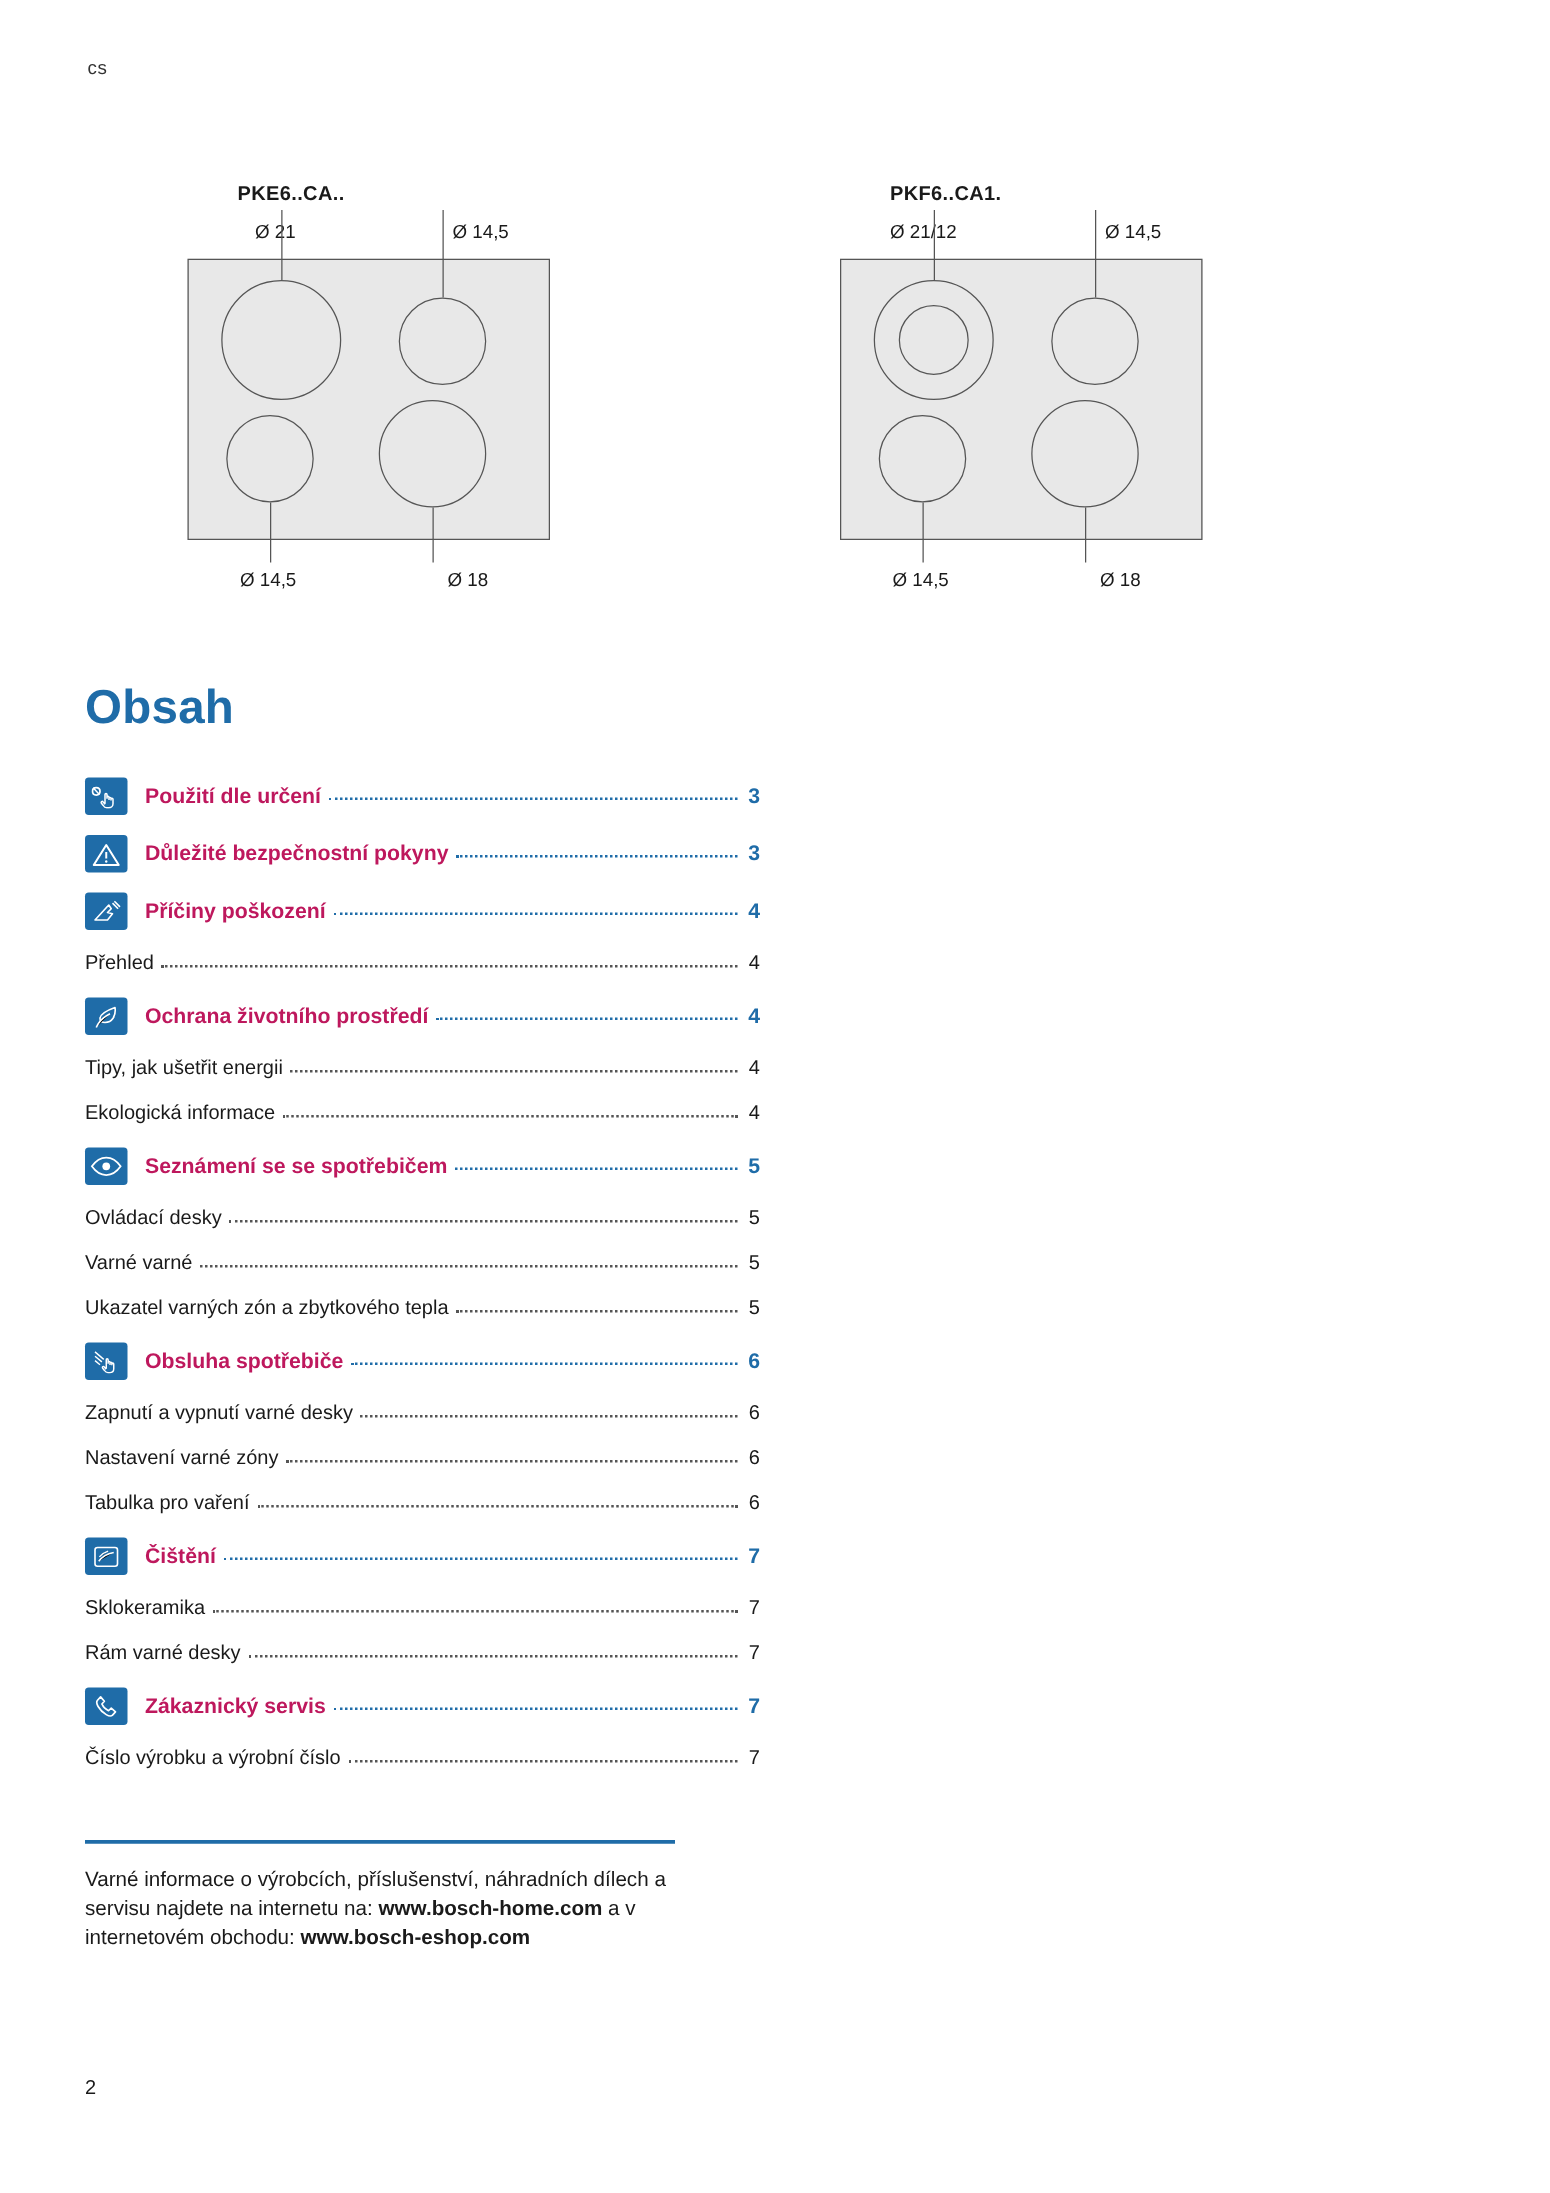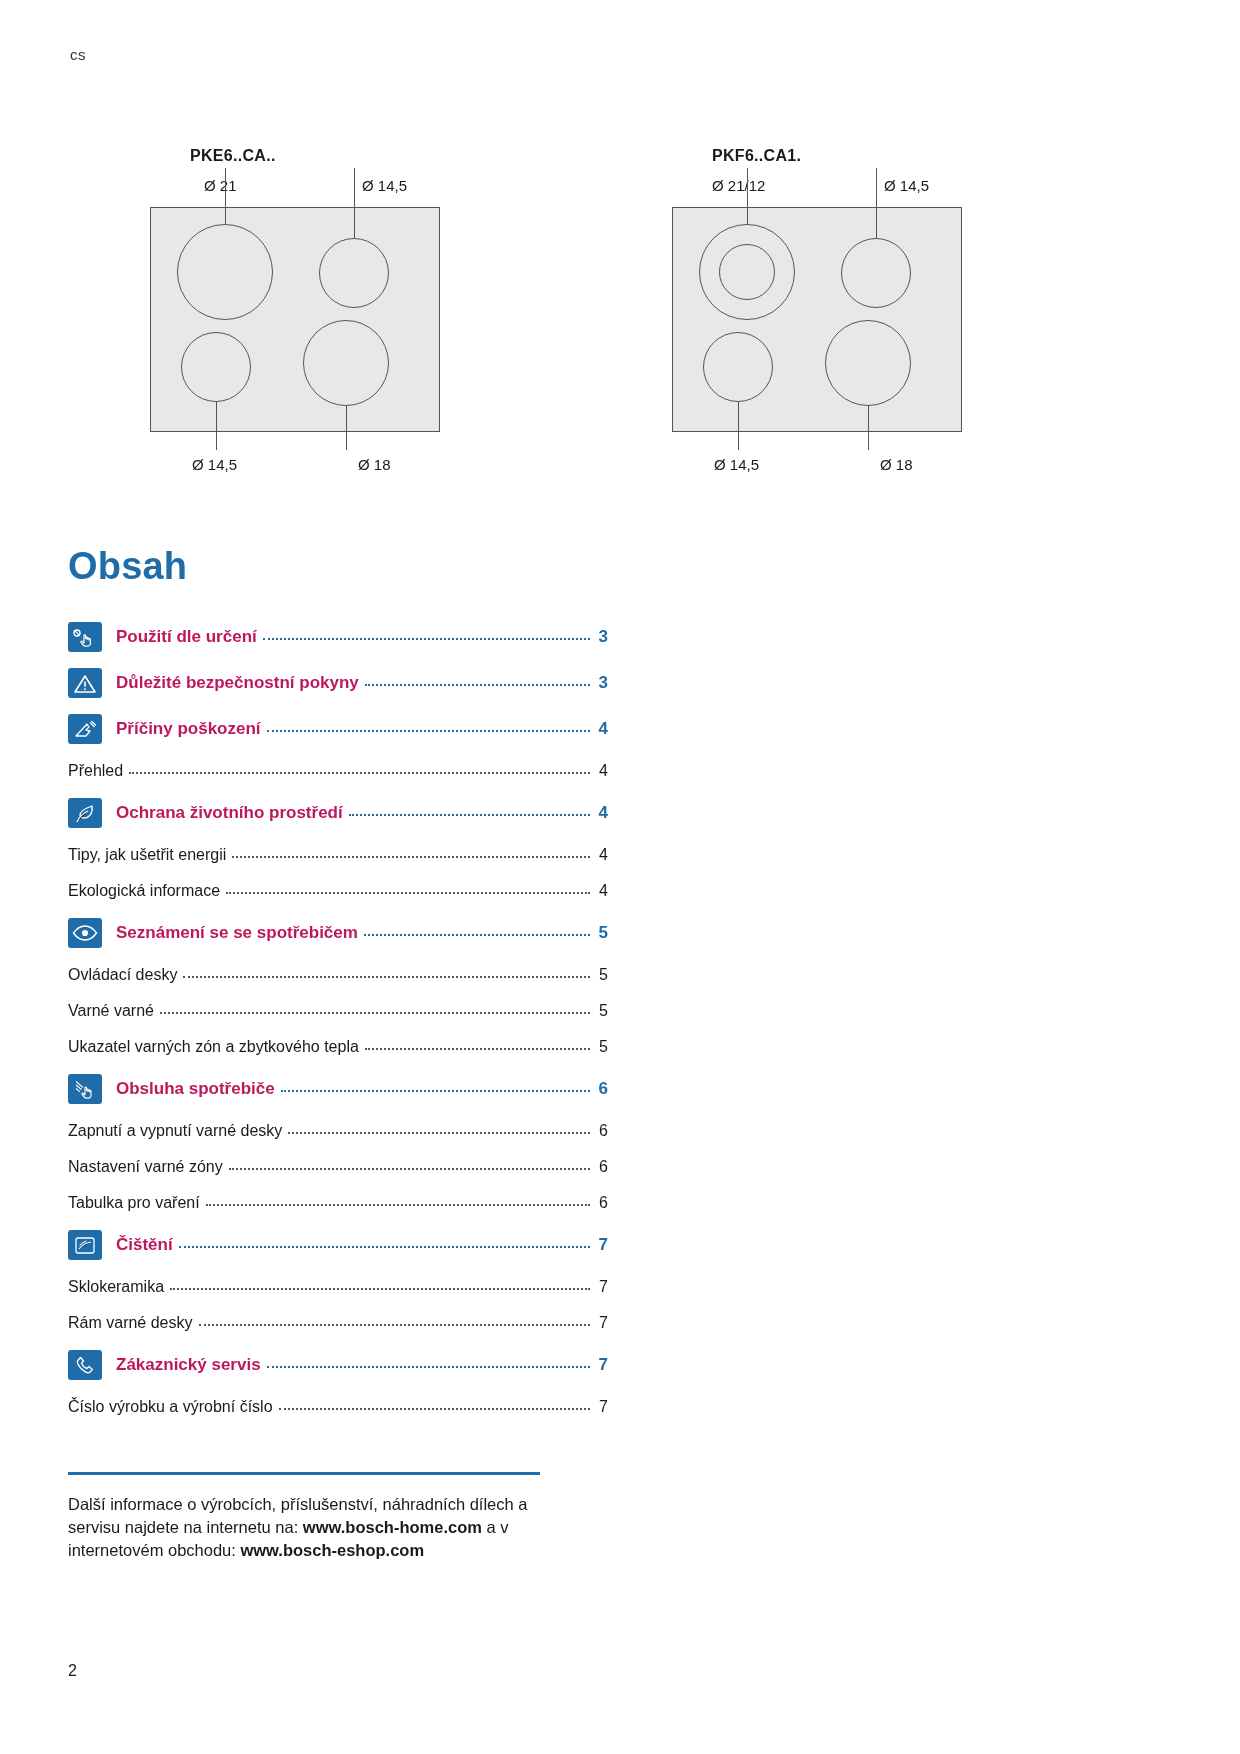--- a/index.html
+++ b/index.html
@@ -438,18 +438,18 @@
       <div class="sub-row">
         <span class="sub-title">Číslo výrobku a výrobní číslo</span>
         <span class="dots sub"></span>
         <span class="sub-pg">7</span>
       </div>
     </div>
   </div>
 
   <div class="rule"></div>
   <div class="note">
-    <span>Další informace o výrobcích, příslušenství, náhradních dílech a servisu najdete na internetu na: </span><b>www.bosch-home.com</b><span> a v internetovém obchodu: </span><b>www.bosch-eshop.com</b>
+    <span>Varné informace o výrobcích, příslušenství, náhradních dílech a servisu najdete na internetu na: </span><b>www.bosch-home.com</b><span> a v internetovém obchodu: </span><b>www.bosch-eshop.com</b>
   </div>
 
   <div class="page-num">2</div>
 
 </div>
 
 </body></html>

